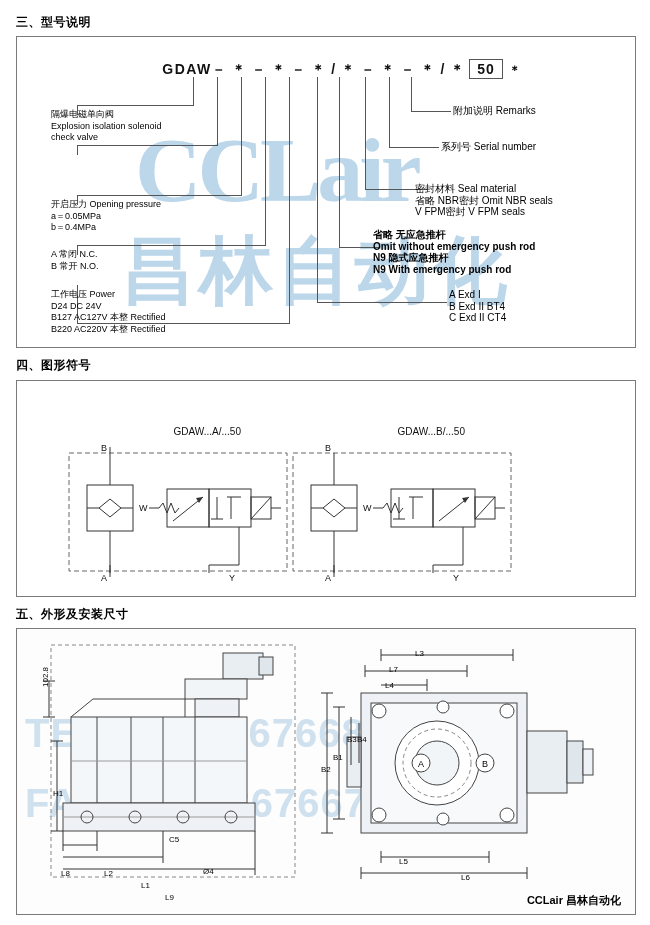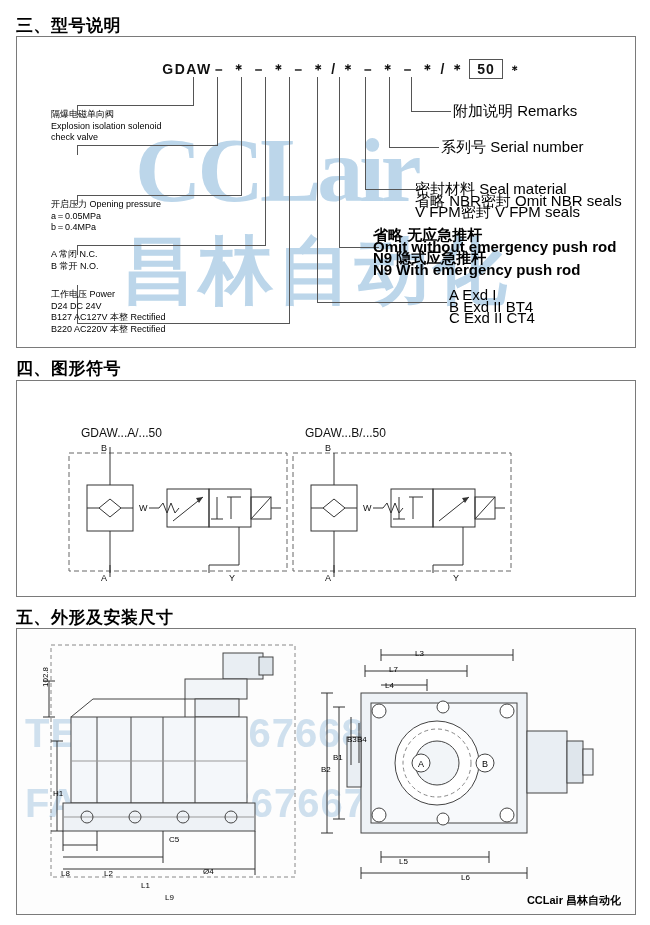--- a/index.html
+++ b/index.html
@@ -8,21 +8,21 @@
     background:#ffffff;
     font-family:"Liberation Sans", sans-serif;
     color:#111;
     position:relative;
     overflow:hidden;
   }
   .page{position:relative;width:650px;height:925px;}
 
   .section-title{
     position:absolute;
-    font-size:17px;
+    font-size:12px;
     font-weight:bold;
     color:#000;
     letter-spacing:0.5px;
   }
 
   .panel{
     position:absolute;
     border:1px solid #7a7a7a;
     background:#ffffff;
     overflow:hidden;
@@ -74,37 +74,37 @@
 
   .leftblk{
     position:absolute;
     font-size:9px;
     line-height:11.5px;
     color:#000;
     white-space:pre-line;
   }
   .rightblk{
     position:absolute;
-    font-size:15px;
+    font-size:10px;
     line-height:11.5px;
     color:#000;
     white-space:pre-line;
     text-align:left;
   }
 
   
   .ln{position:absolute;background:#555;}
   .lnh{height:1px;}
   .lnv{width:1px;}
 
   
   .sym-label{
     position:absolute;
-    font-size:12px;
-    text-align:left;
+    font-size:10px;
+    text-align:right;
     width:160px;
   }
   .sym-txt{
     position:absolute;
     font-size:9px;
   }
 
   
   .dimpanel{
     background:#fdfdfd;

